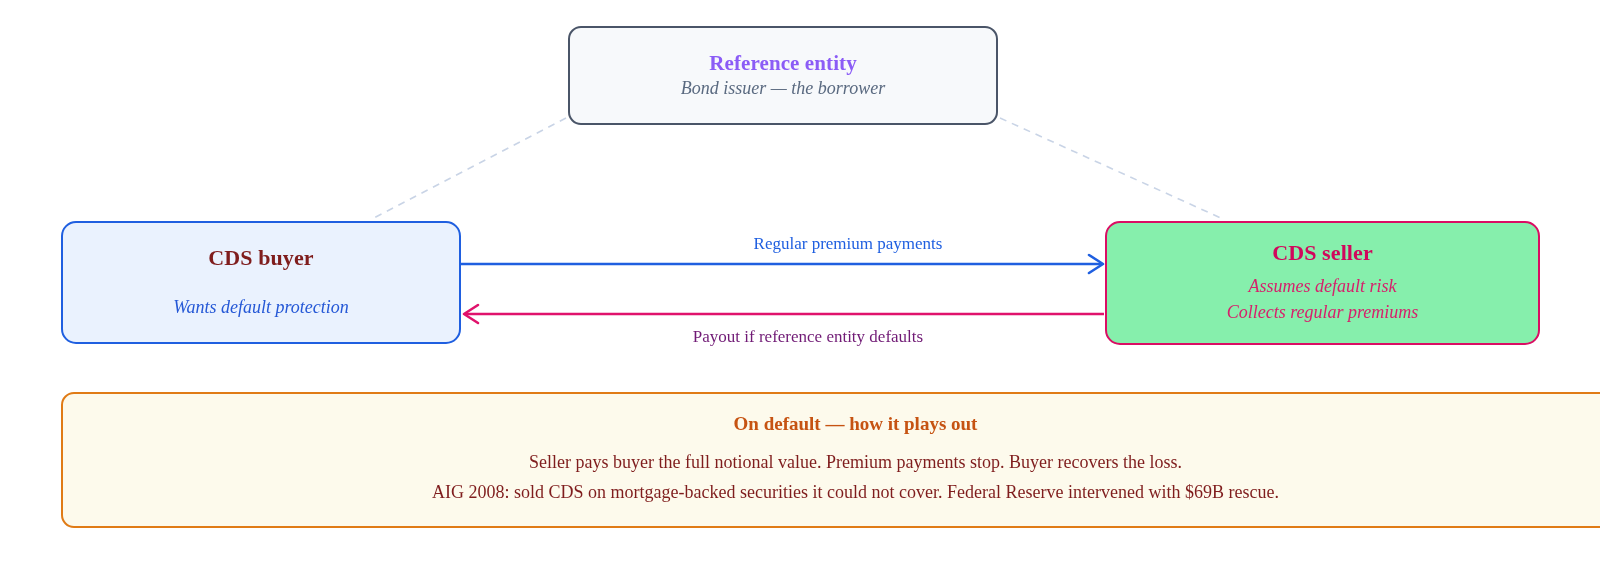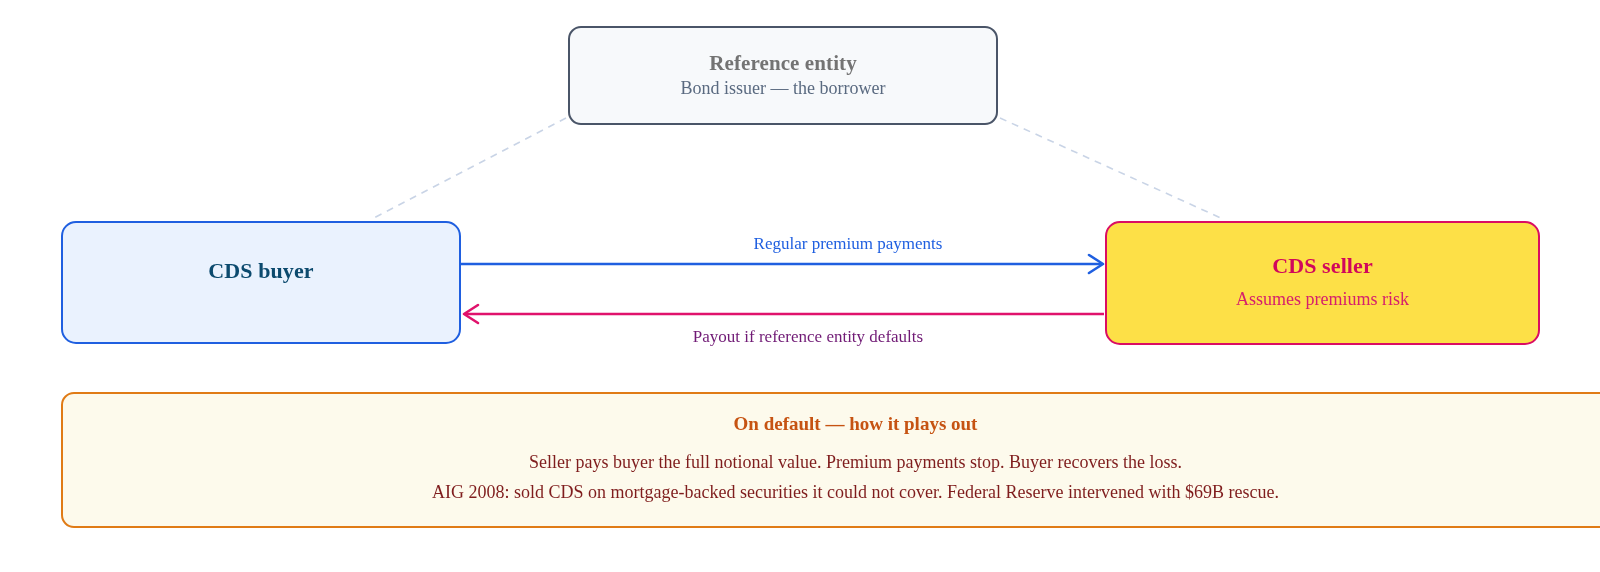--- a/index.html
+++ b/index.html
@@ -36,70 +36,71 @@
     justify-content: center;
     border-radius: 14px;
     text-align: center;
   }
   .node-title {
     font-weight: bold;
     letter-spacing: 0.1px;
   }
   .node-line {
     white-space: nowrap;
+    font-style: italic;
   }
 
   
   #reference-entity {
     left: 568px;
     top: 26px;
     width: 430px;
     height: 99px;
     background: #f7f9fb;
     border: 2px solid #4a5568;
     border-radius: 13px;
   }
   #reference-entity .node-title {
     font-size: 21px;
-    color: #737373;
+    color: #8b5cf6;
   }
   #reference-entity .node-line {
     font-size: 18px;
     color: #5a6a80;
     line-height: 1.35;
   }
 
   
   #cds-buyer {
     left: 61px;
     top: 221px;
     width: 400px;
     height: 123px;
     background: #eaf2fe;
     border: 2.5px solid #1f5fe0;
     border-radius: 15px;
   }
   #cds-buyer .node-title {
     font-size: 22px;
-    color: #0c4a6e;
+    color: #7f1d1d;
     margin-bottom: 24px;
   }
   #cds-buyer .node-line {
     font-size: 18px;
     color: #2558d6;
     line-height: 1.42;
   }
 
   
   #cds-seller {
     left: 1105px;
     top: 221px;
     width: 435px;
     height: 124px;
-    background: #fde047;
+    background: #86efac;
     border: 2.5px solid #da0d63;
     border-radius: 15px;
   }
   #cds-seller .node-title {
     font-size: 22px;
     color: #d1075c;
     margin-bottom: 8px;
   }
   #cds-seller .node-line {
     font-size: 18px;
@@ -177,25 +178,27 @@
     <polyline points="478,305 464,314 478,323" fill="none" stroke="#e0126c" stroke-width="2.6" stroke-linecap="round" stroke-linejoin="round"></polyline>
   </svg>
 
   <div class="node" id="reference-entity">
     <div class="node-title">Reference entity</div>
     <div class="node-line">Bond issuer — the borrower</div>
   </div>
 
   <div class="node" id="cds-buyer">
     <div class="node-title">CDS buyer</div>
+    <div class="node-line">Wants default protection</div>
   </div>
 
   <div class="node" id="cds-seller">
     <div class="node-title">CDS seller</div>
-    <div class="node-line">Assumes premiums risk</div>
+    <div class="node-line">Assumes default risk</div>
+    <div class="node-line">Collects regular premiums</div>
   </div>
 
   <div class="flow-label" id="premium-flow-label">Regular premium payments</div>
 
   <div class="flow-label" id="payout-flow-label">Payout if reference entity defaults</div>
 
   <div id="default-callout">
     <div class="callout-title">On default — how it plays out</div>
     <div class="callout-line">Seller pays buyer the full notional value. Premium payments stop. Buyer recovers the loss.</div>
     <div class="callout-line">AIG 2008: sold CDS on mortgage-backed securities it could not cover. Federal Reserve intervened with $69B rescue.</div>

